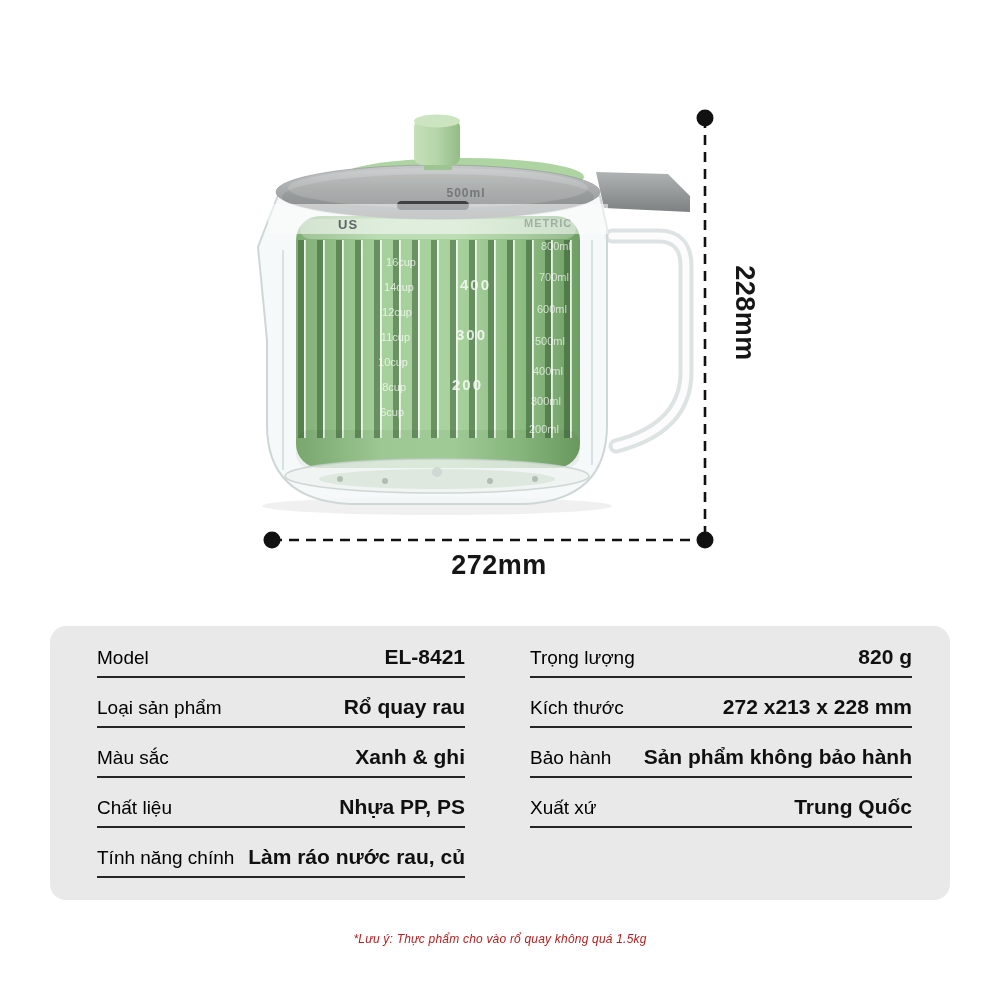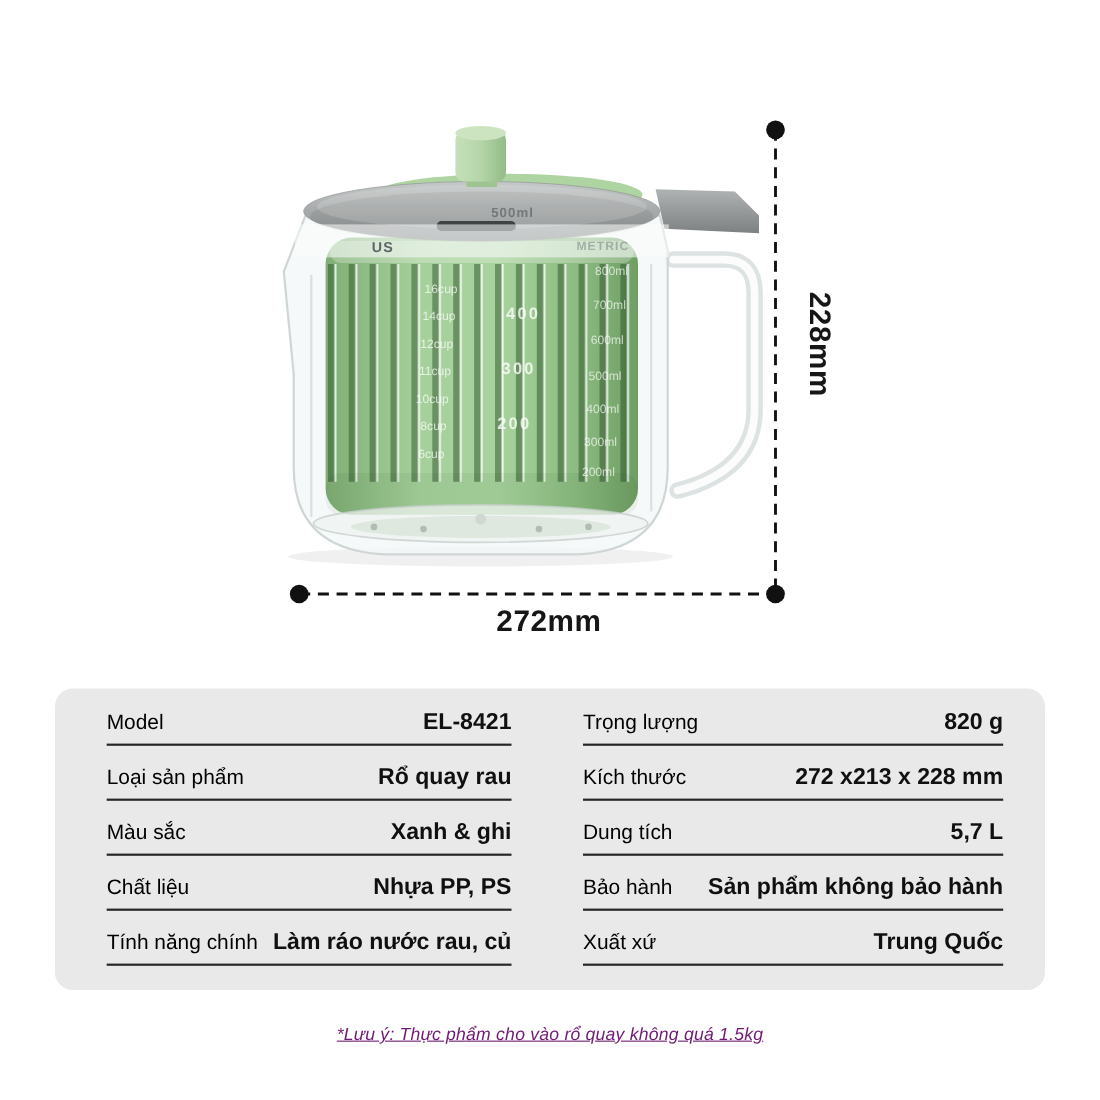--- a/index.html
+++ b/index.html
@@ -30,21 +30,21 @@
   .spec-col.right{width:382px;}
   .spec-row{
     height:41px;padding-bottom:7px;border-bottom:2px solid #262626;
     display:flex;justify-content:space-between;align-items:flex-end;gap:12px;
   }
   .spec-label{font-size:19px;font-weight:400;color:#000000;white-space:nowrap;}
   .spec-value{font-size:21px;font-weight:700;color:#101010;white-space:nowrap;text-align:right;}
 
   .footnote{
     position:absolute;left:0;top:932px;width:1000px;text-align:center;
-    font-size:16px;font-style:italic;font-weight:500;color:#701a75;letter-spacing:.2px;text-decoration:underline;
+    font-size:12px;font-style:italic;font-weight:500;color:#b91c1c;letter-spacing:.2px;
   }
 </style>
 </head>
 <body>
 
 <svg class="product-svg" width="1000" height="620" viewBox="0 0 1000 620">
   <defs>
     <linearGradient id="basketGrad" x1="0" y1="0" x2="1" y2="0">
       <stop offset="0" stop-color="#7fae74"></stop>
       <stop offset="0.3" stop-color="#a6d09b"></stop>
@@ -190,24 +190,20 @@
   <div class="spec-col right">
     <div class="spec-row">
       <span class="spec-label">Trọng lượng</span>
       <span class="spec-value">820 g</span>
     </div>
     <div class="spec-row">
       <span class="spec-label">Kích thước</span>
       <span class="spec-value">272 x213 x 228 mm</span>
     </div>
     <div class="spec-row">
-      <span class="spec-label">Dung tích</span>
-      <span class="spec-value">5,7 L</span>
-    </div>
-    <div class="spec-row">
       <span class="spec-label">Bảo hành</span>
       <span class="spec-value">Sản phẩm không bảo hành</span>
     </div>
     <div class="spec-row">
       <span class="spec-label">Xuất xứ</span>
       <span class="spec-value">Trung Quốc</span>
     </div>
   </div>
 </div>
 

